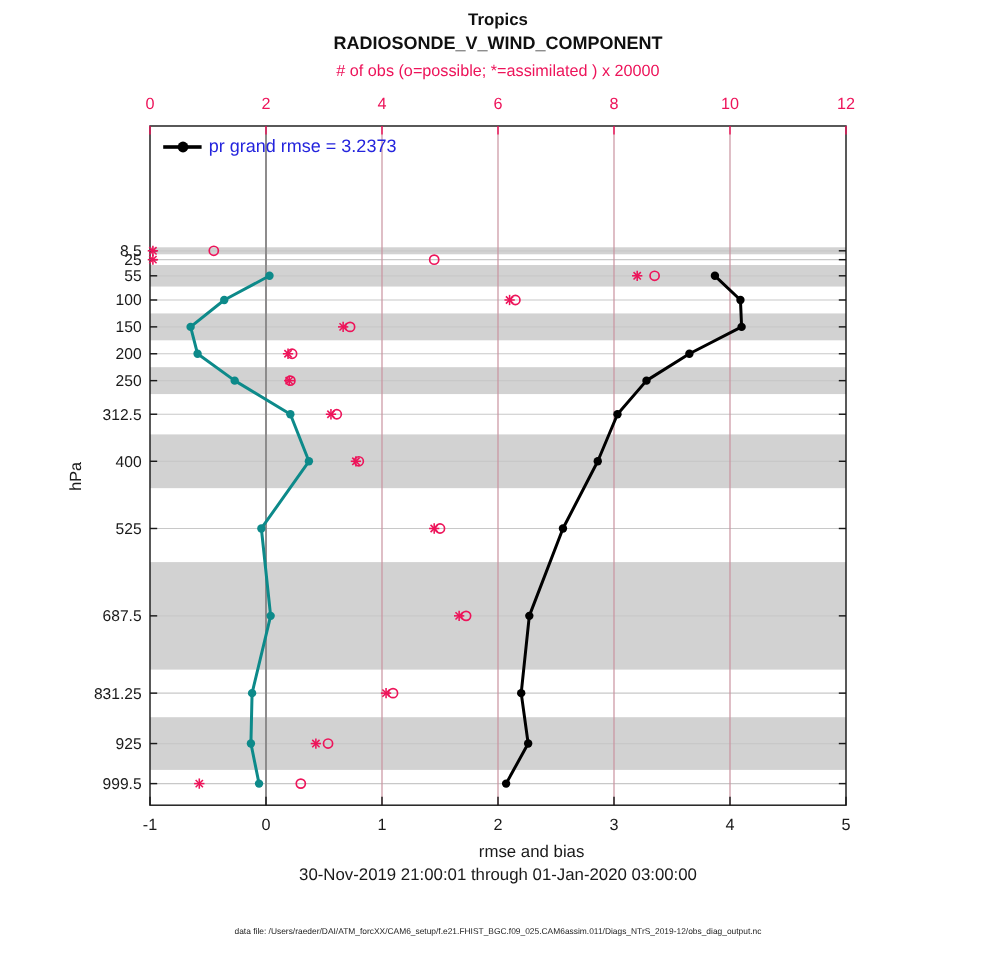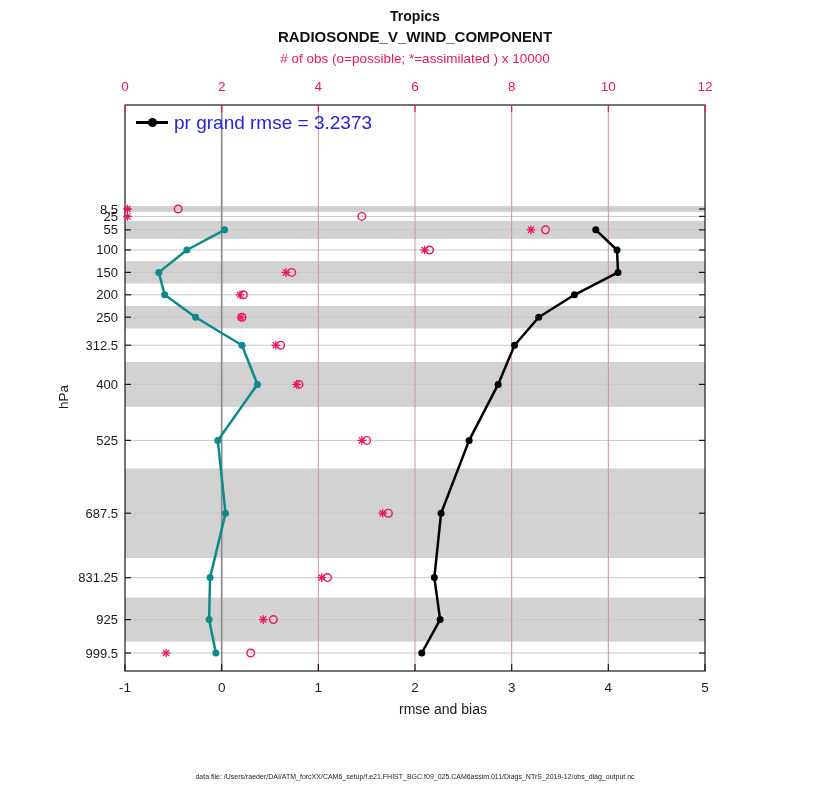--- a/index.html
+++ b/index.html
@@ -9,21 +9,21 @@
   .ovl{position:absolute;white-space:nowrap;}
   .ctr{left:0;width:830px;text-align:center;}
   #title1{top:8px;font-size:14px;font-weight:bold;color:#111;}
   #title2{top:28px;font-size:15px;font-weight:bold;color:#111;}
   #obs-label{top:51px;font-size:13.5px;}
   #legend{left:136px;top:113px;}
   .leg-row{display:flex;align-items:center;height:19px;}
   .leg-swatch{position:relative;width:32px;height:19px;margin-right:6px;}
   .leg-line{position:absolute;left:0;right:0;top:8px;height:3px;}
   .leg-dot{position:absolute;left:12px;top:5px;width:9px;height:9px;border-radius:50%;}
-  .leg-text{font-size:19px;color:#2424dd;}
+  .leg-text{font-size:15px;color:#2424dd;}
   #hpa-label{left:63px;top:397px;transform:translate(-50%,-50%) rotate(-90deg);
              font-size:13.5px;color:#1a1a1a;}
   #xlabel{top:701px;font-size:14px;color:#1a1a1a;margin-left:28px;}
   #subtitle{top:720px;font-size:14px;color:#1a1a1a;}
   #footer{top:773px;font-size:7px;color:#222;}
 </style>
 </head>
 <body>
 
 <div id="page">
@@ -237,28 +237,29 @@
         <circle cx="217.8" cy="440.40867810292633" r="3.5" fill="#0d8a8a"></circle>
         <circle cx="225.53333333333336" cy="513.2139253279515" r="3.5" fill="#0d8a8a"></circle>
         <circle cx="210.06666666666666" cy="577.6185671039354" r="3.5" fill="#0d8a8a"></circle>
         <circle cx="209.10000000000002" cy="619.6215943491422" r="3.5" fill="#0d8a8a"></circle>
         <circle cx="215.86666666666667" cy="653" r="3.5" fill="#0d8a8a"></circle>
       </g>
     </svg>
 
   <div id="title2" class="ovl ctr">RADIOSONDE_V_WIND_COMPONENT</div>
   <div id="title1" class="ovl ctr">Tropics</div>
-  <div id="obs-label" class="ovl ctr" style="color: rgb(237, 20, 90);"># of obs (o=possible; *=assimilated ) x 10000</div>
+  <div id="obs-label" class="ovl ctr" style="color: rgb(237, 20, 90);"># of obs (o=possible; *=assimilated ) x 20000</div>
 
   <div id="legend" class="ovl">
     <div class="leg-row">
       <span class="leg-swatch">
         <span class="leg-line" style="background: rgb(0, 0, 0);"></span>
         <span class="leg-dot" style="background: rgb(0, 0, 0);"></span>
       </span>
       <span class="leg-text" style="color: rgb(36, 36, 221);">pr grand rmse = 3.2373</span>
     </div>
   </div>
 
   <div id="hpa-label" class="ovl">hPa</div>
   <div id="xlabel" class="ovl ctr">rmse and bias</div>
+  <div id="subtitle" class="ovl ctr">30-Nov-2019 21:00:01 through 01-Jan-2020 03:00:00</div>
   <div id="footer" class="ovl ctr">data file: /Users/raeder/DAI/ATM_forcXX/CAM6_setup/f.e21.FHIST_BGC.f09_025.CAM6assim.011/Diags_NTrS_2019-12/obs_diag_output.nc</div>
 </div>
 
 </body></html>

